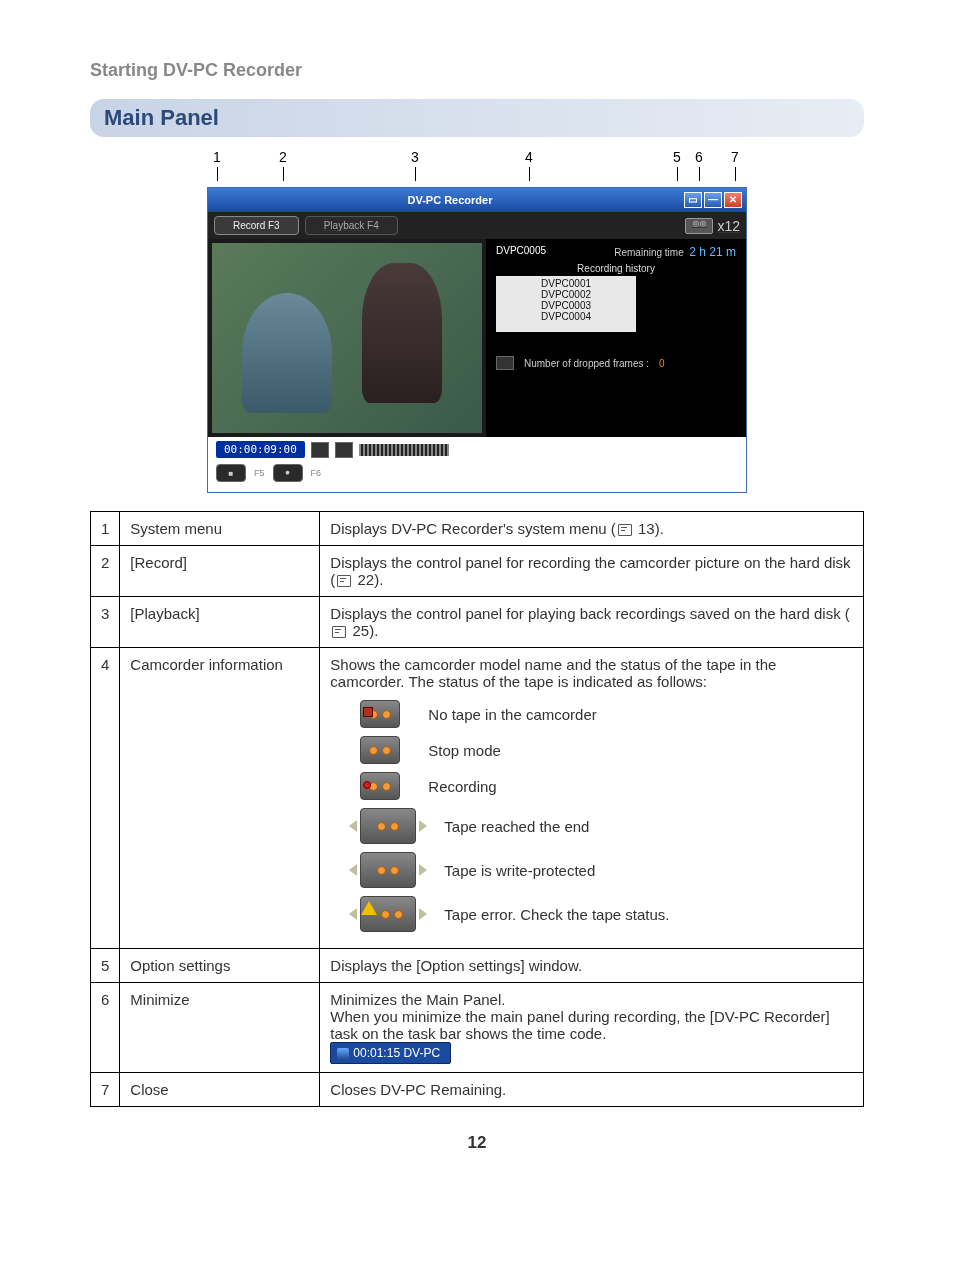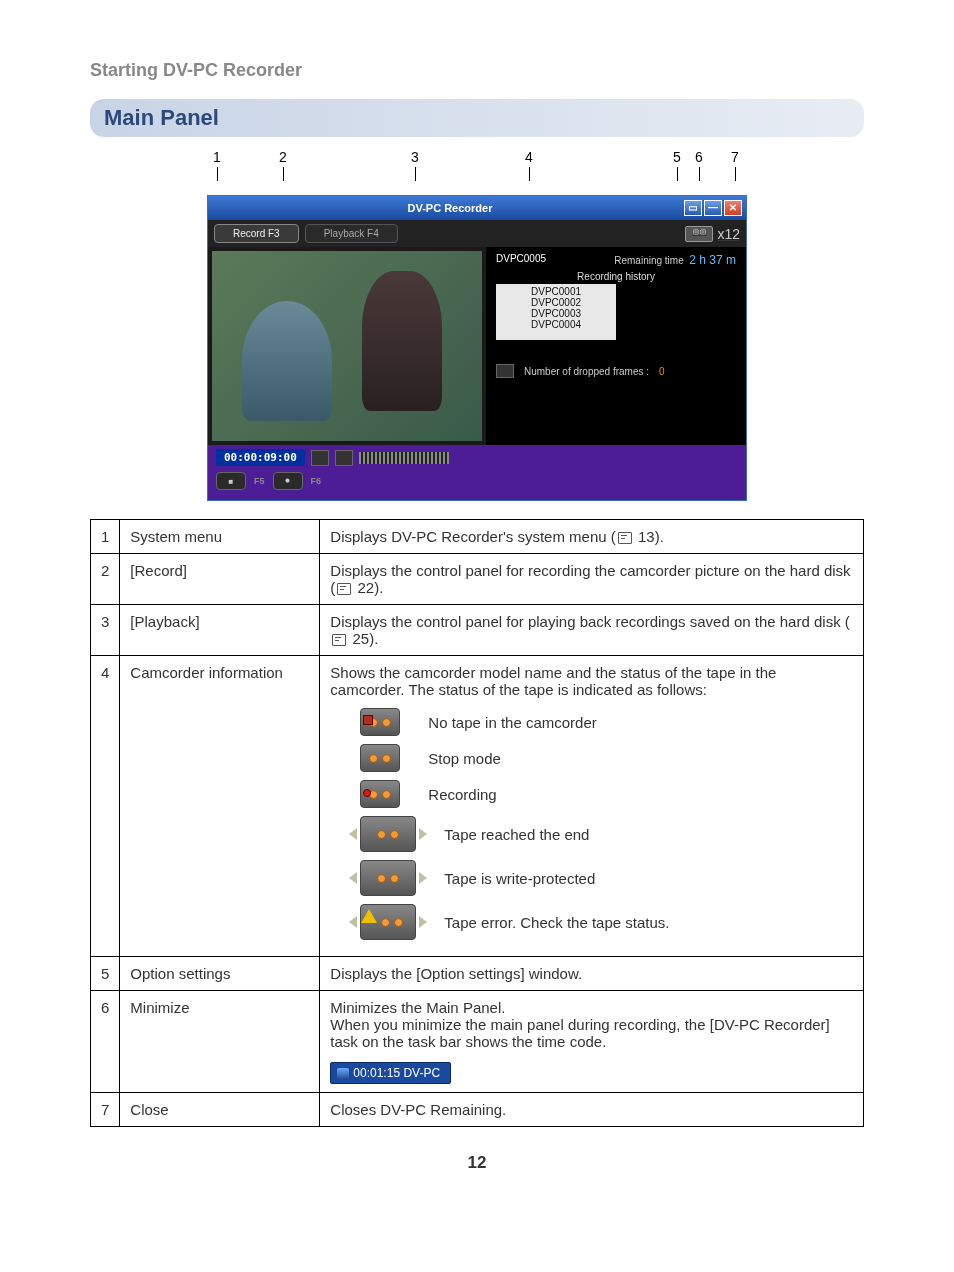--- a/index.html
+++ b/index.html
@@ -35,21 +35,21 @@
     width: 540px;
     height: 34px;
     margin: 0 auto;
     font-size: 14px;
     color: #000;
   }
   .callouts span { position: absolute; top: 0; }
   .callouts .line { position:absolute; top:18px; width:1px; height:14px; background:#000; }
   .app-window {
     width: 540px;
-    margin: 12px auto;
+    margin: 4px auto;
     border: 1px solid #3a6fb0;
     background: #1a1a1a;
   }
   .titlebar {
     display: flex;
     align-items: center;
     background: linear-gradient(#3d7ad6, #1a4aa0);
     height: 24px;
     padding: 0 4px;
     color: #fff;
@@ -85,26 +85,26 @@
   .preview .p2 { position:absolute; right:40px; top:20px; width:80px; height:140px; background:linear-gradient(#4a3a3a,#2a2020); border-radius:40% 40% 10% 10%; }
   .sidepanel {
     flex:1; padding:6px 10px; color:#bbb; font-size:10px;
     background:#000000;
   }
   .sidepanel .toprow { display:flex; justify-content:space-between; color:#fff; font-size:10px; margin-bottom:4px;}
   .sidepanel .toprow .rt { color:#ccc; }
   .sidepanel .toprow .tval { color:#6bf; font-size:12px;}
   .sidepanel .meta { line-height:1.3; margin-bottom:8px;}
   .sidepanel .histlabel { color:#ddd; margin-bottom:2px;}
-  .histbox { background:#e8e8e8; color:#111; font-size:10px; padding:2px 4px; height:56px; overflow:hidden; width:120px;}
+  .histbox { background:#e8e8e8; color:#111; font-size:10px; padding:2px 4px; height:56px; overflow:hidden; width:140px;}
   .dropframes { margin-top:24px; font-size:10px; color:#ccc; display:flex; align-items:center; gap:10px;}
   .dropframes .playic { width:18px; height:14px; border:1px solid #666; background:#333; }
   .dropframes .cnt { color:#f80; }
   .bottomctrl {
-    padding:4px 8px 10px 8px; background:#4c1d95; color:#fff;font-weight:bold;
+    padding:4px 8px 10px 8px; background:#ffffff; color:#fff;
   }
   .tc-row { display:flex; align-items:center; gap:6px; margin-bottom:6px;}
   .tc { background:#0030a0; color:#fff; font-size:11px; padding:2px 8px; font-family:monospace; border-radius:2px;}
   .smallic { width:18px; height:16px; background:#333; border:1px solid #666; }
   .bars { width:90px; height:12px; background:repeating-linear-gradient(90deg,#888,#888 2px,#222 2px,#222 4px); }
   .bot-row { display:flex; align-items:center; gap:8px;}
   .btn-sm { width:30px; height:18px; background:#2a2a2a; border:1px solid #666; border-radius:4px; display:flex; align-items:center; justify-content:center; color:#ccc; font-size:8px;}
   .flabel { color:#888; font-size:9px;}
   table.desc {
     width: 100%;
@@ -140,21 +140,21 @@
   .st-icon .warn { position:absolute; left:0; top:4px; width:0; height:0; border-left:8px solid transparent; border-right:8px solid transparent; border-bottom:14px solid #f0c000;}
   .st-icon.arrows::before, .st-icon.arrows::after {
     content:""; position:absolute; width:0; height:0;
     border-top:6px solid transparent; border-bottom:6px solid transparent;
   }
   .st-icon.arrows::before { left:-12px; border-right:8px solid #c0c0a0; }
   .st-icon.arrows::after  { right:-12px; border-left:8px solid #c0c0a0; }
   .taskbar-chip {
     display:inline-block; background:#1a4aa0; color:#fff;
     font-size:12px; padding:3px 10px 3px 6px; border-radius:2px;
-    border:1px solid #0a2a60; margin-top:12px;
+    border:1px solid #0a2a60; margin-top:0;
   }
   .taskbar-chip .chip-ic { display:inline-block; width:12px; height:12px; background:linear-gradient(#6af,#248); border-radius:2px; vertical-align:middle; margin-right:4px;}
   .pagenum { text-align:center; font-weight:bold; font-size:17px; margin-top:26px; }
 </style>
 </head>
 <body>
 
 <div class="page-header">Starting DV-PC Recorder</div>
 
 <div class="section-bar">Main Panel</div>
@@ -193,21 +193,21 @@
       </div>
     </div>
     <div class="mainrow">
       <div class="preview">
         <div class="p1"></div>
           <div class="p2"></div>
       </div>
       <div class="sidepanel">
         <div class="toprow">
           <span>DVPC0005</span>
-          <span><span class="rt">Remaining time</span>&nbsp;&nbsp;<span class="tval">2 h 37 m</span></span>
+          <span><span class="rt">Remaining time</span>&nbsp;&nbsp;<span class="tval">2 h 21 m</span></span>
         </div>
         <div class="histlabel">Recording history</div>
         <div class="histbox">
           <div>DVPC0001</div>
           <div>DVPC0002</div>
           <div>DVPC0003</div>
           <div>DVPC0004</div>
         </div>
         <div class="dropframes">
           <div class="playic"></div>

